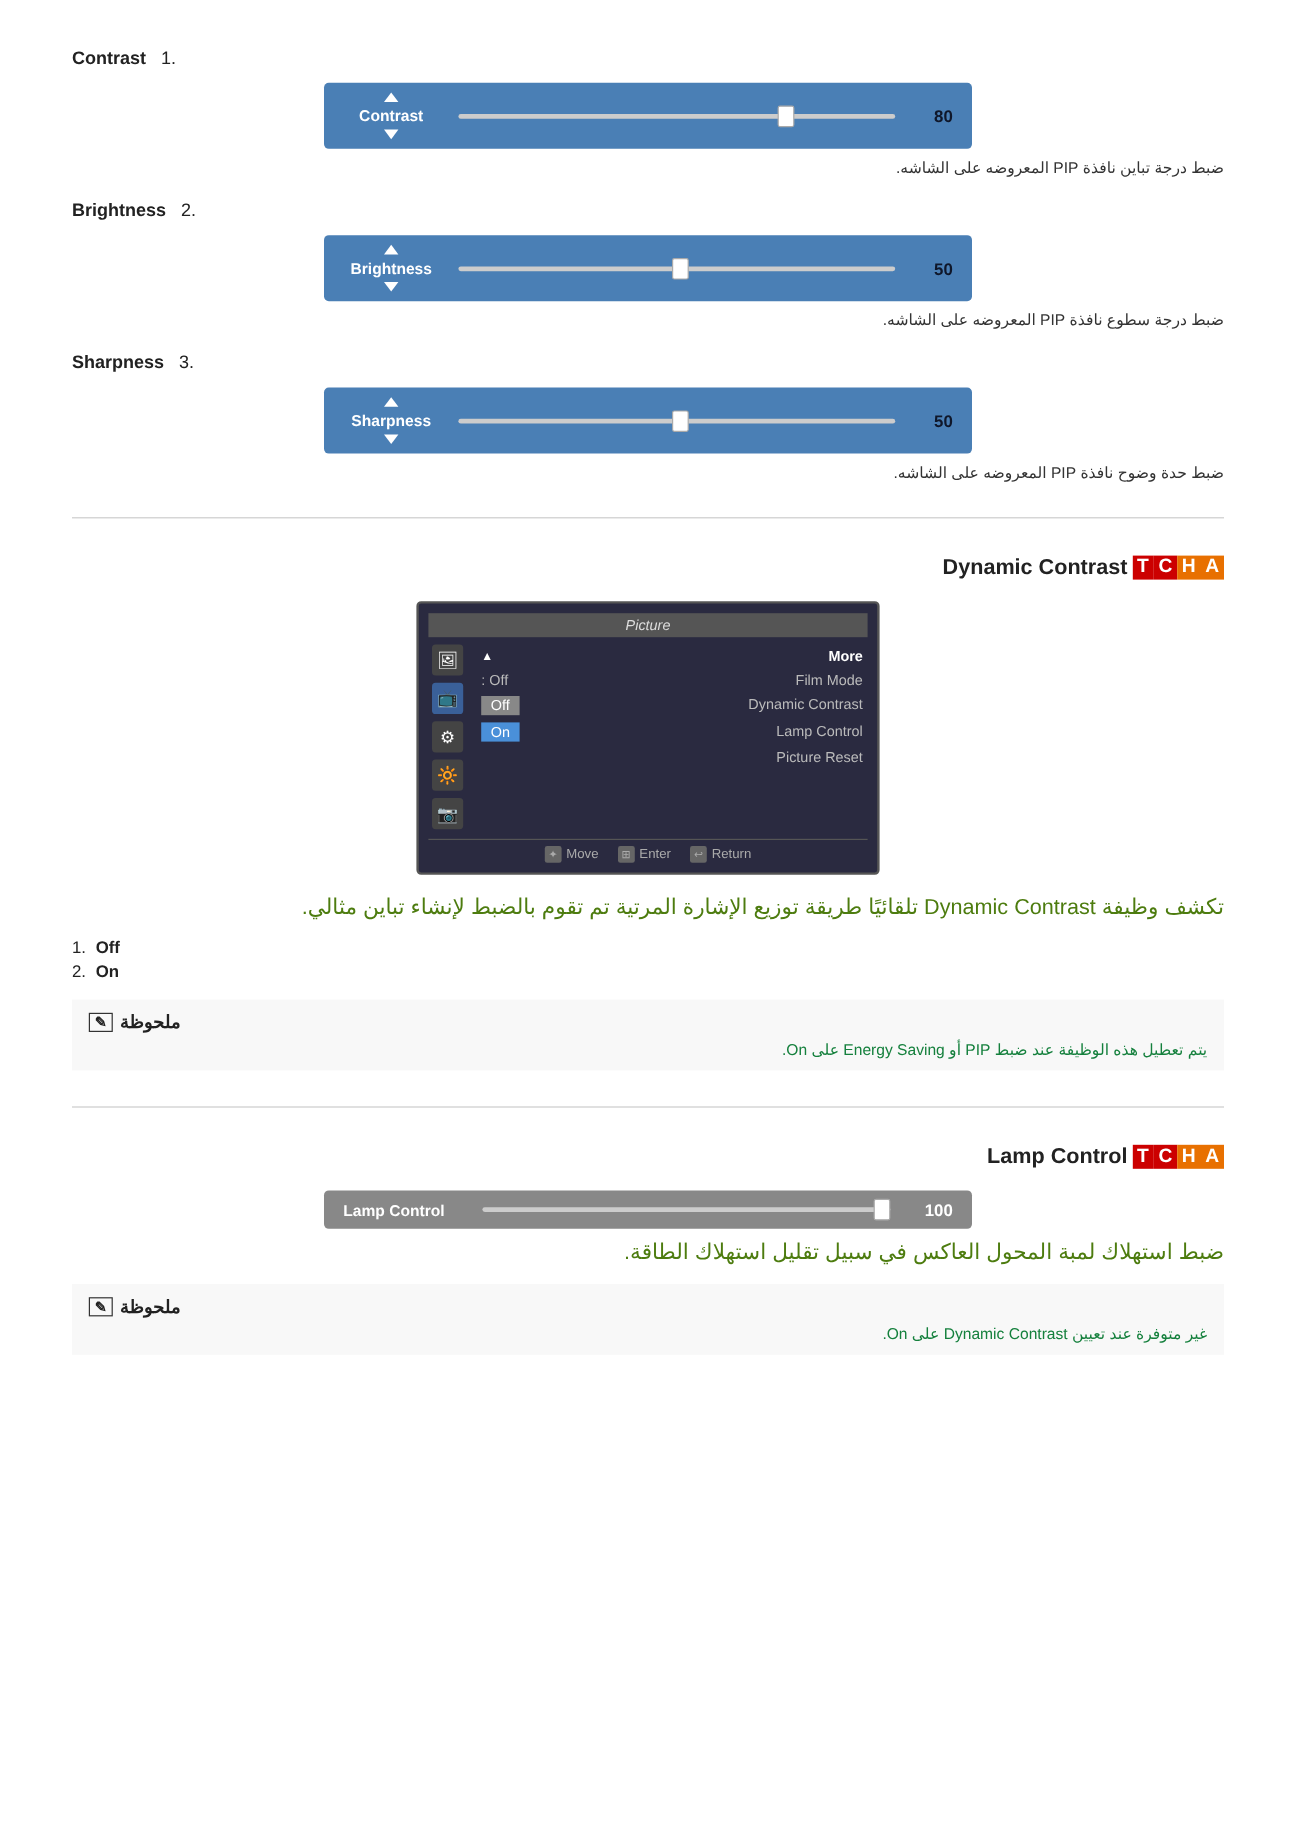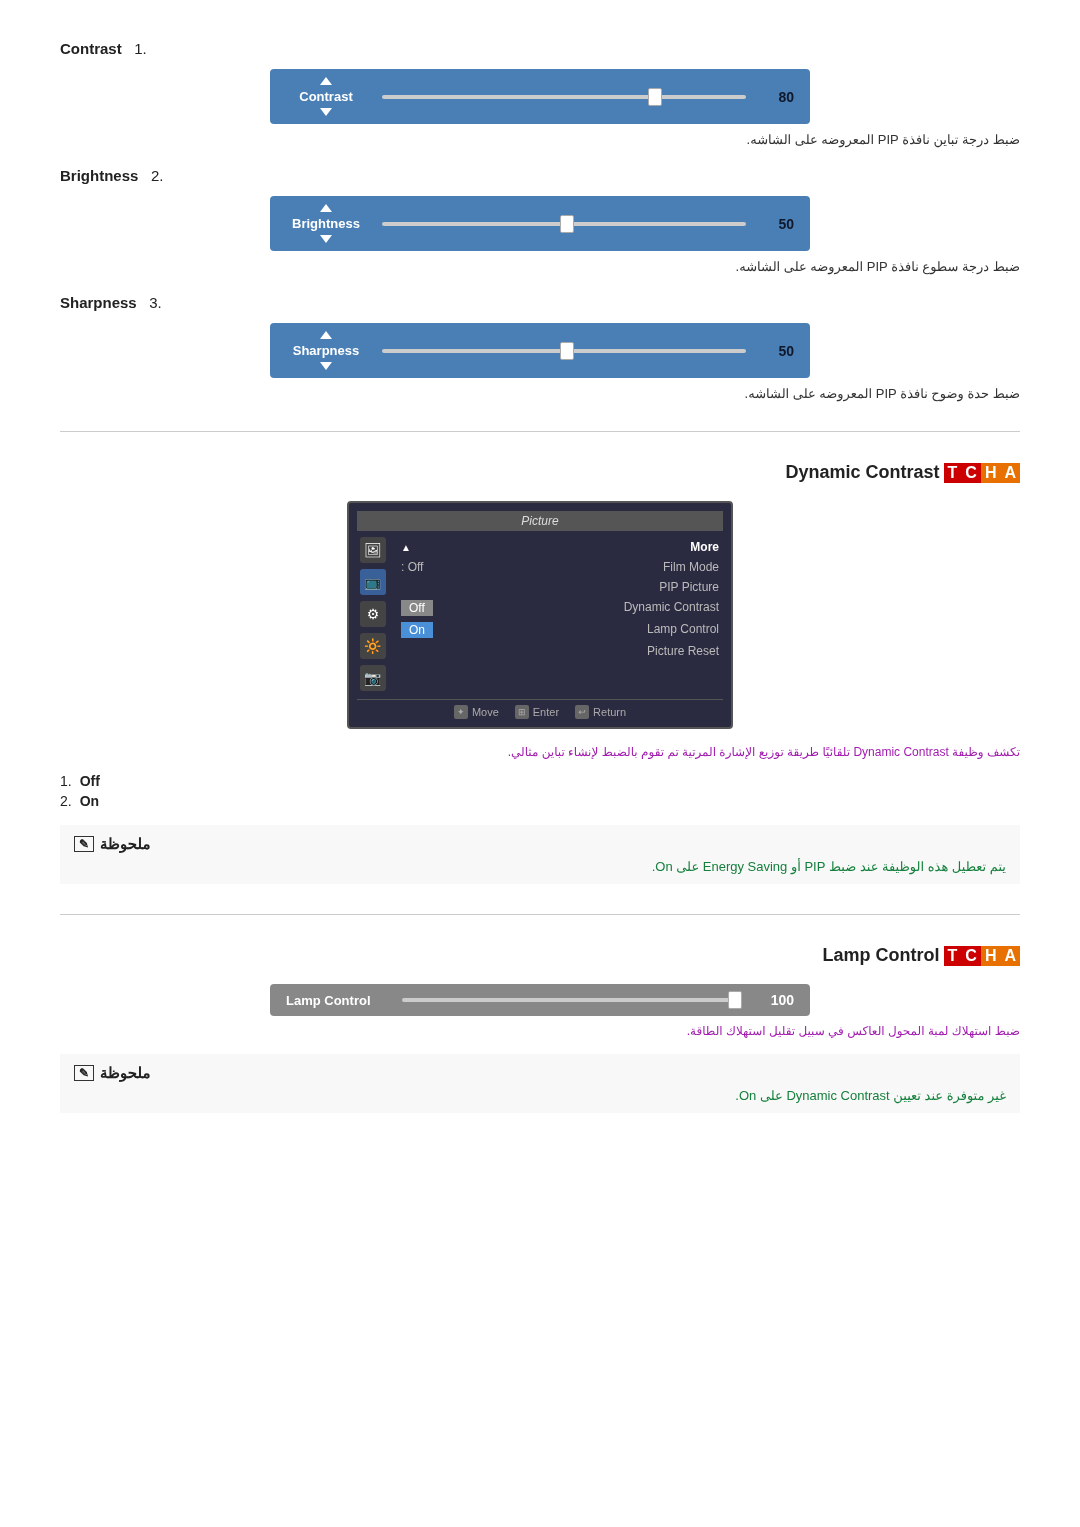--- a/index.html
+++ b/index.html
@@ -212,22 +212,22 @@
       border-radius: 2px;
       font-size: 9px;
       text-align: center;
       line-height: 14px;
     }
 
     
     .desc-text {
       text-align: right;
       direction: rtl;
-      font-size: 12px;
-      color: #a21caf;
+      font-size: 18px;
+      color: #4d7c0f;
       margin-bottom: 14px;
     }
 
     
     .num-list {
       text-align: right;
       direction: rtl;
       margin-bottom: 6px;
     }
     .num-list-item {
@@ -405,24 +405,20 @@
         </div>
         <div class="osd-menu-list">
           <div class="osd-menu-item more">
             <span style="font-size:10px;">▲</span>
             <span>More</span>
           </div>
           <div class="osd-menu-item">
             <span class="val">: Off</span>
             <span>Film Mode</span>
           </div>
-          <div class="osd-menu-item">
-            <span class="val"></span>
-            <span>PIP Picture</span>
-          </div>
           <div class="osd-menu-item highlighted-off">
             <span class="val">Off</span>
             <span>Dynamic Contrast</span>
           </div>
           <div class="osd-menu-item highlighted-on">
             <span class="val">On</span>
             <span>Lamp Control</span>
           </div>
           <div class="osd-menu-item">
             <span class="val"></span>

